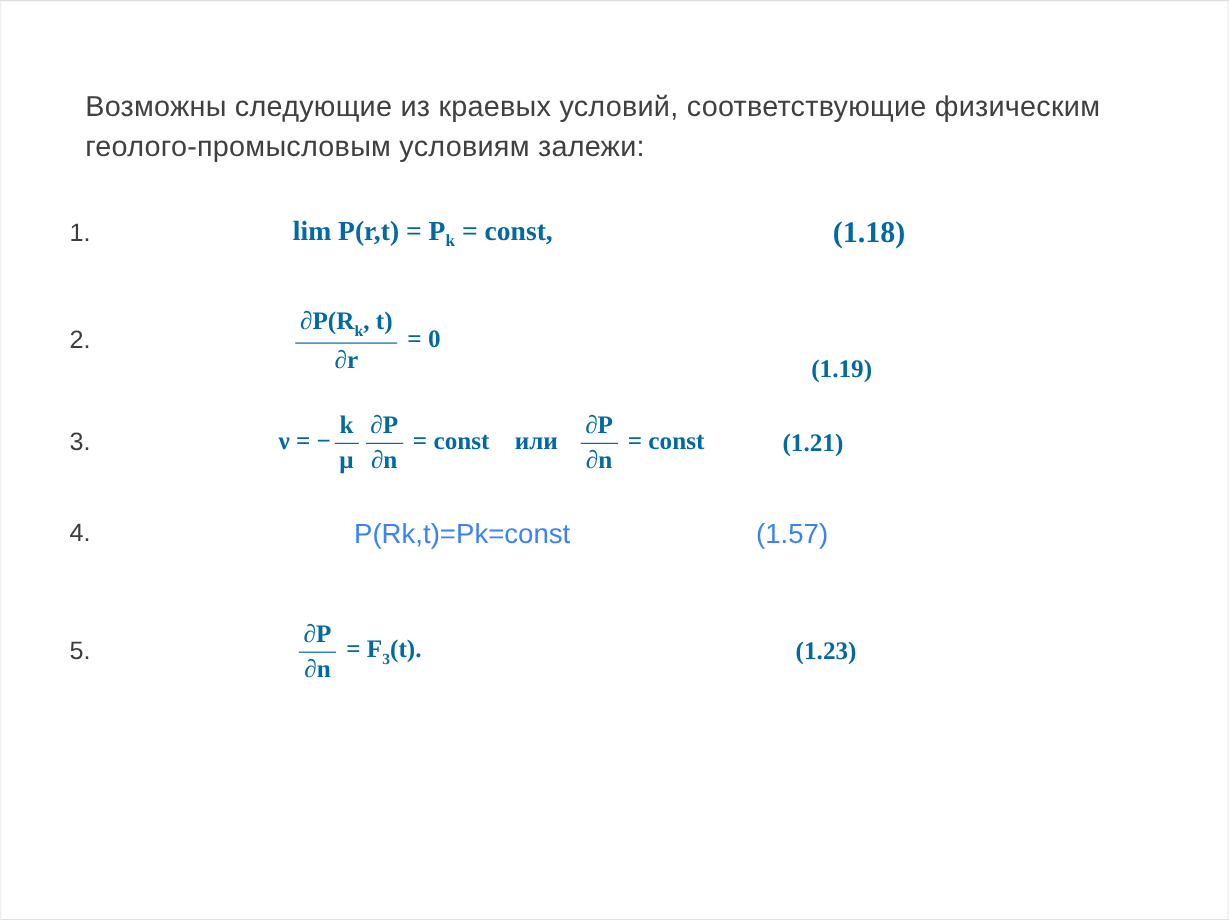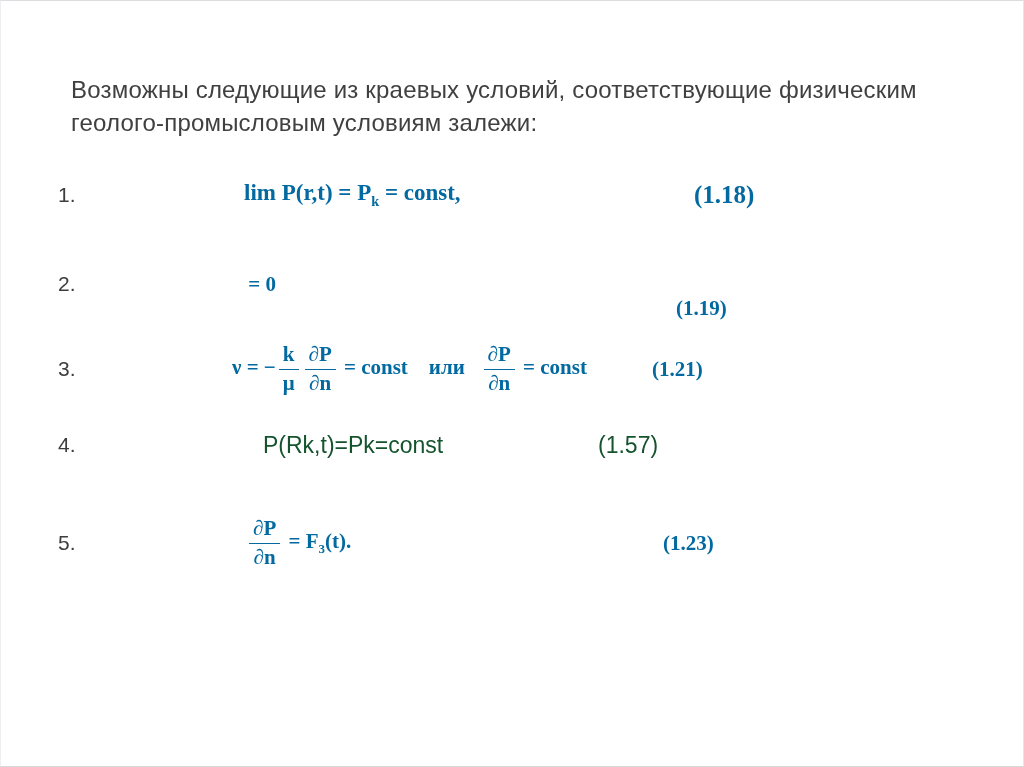--- a/index.html
+++ b/index.html
@@ -32,21 +32,21 @@
   }
   .eqno{
     position:absolute;top:50%;transform:translateY(-50%);
   }
   .serif{
     font-family:"Liberation Serif", serif;
     font-weight:700;color:#0369a1;font-size:21px;
   }
   .sans{
     font-family:"Liberation Sans", sans-serif;
-    font-weight:400;color:#14532d;font-size:23px;
+    font-weight:400;color:#3b82f6;font-size:23px;margin-left:32px;
   }
   .frac{display:inline-block;vertical-align:middle;text-align:center;margin:0 3px;}
   .frac .fnum{display:block;border-bottom:1.6px solid currentColor;padding:0 4px 2px;}
   .frac .fden{display:block;padding-top:1px;}
   .sub{font-size:.62em;vertical-align:sub;}
 
   
   .r1{top:168px;height:52px;}
   .r1 .formula{left:243px;font-size:23px;}
   .r1 .eqno{left:693px;font-size:25px;}
@@ -74,21 +74,21 @@
   </div>
 
   <div class="row r1">
     <span class="num">1.</span>
     <span class="formula serif"><span class="txt">lim P(r,t) = P</span><span class="sub">k</span><span class="txt"> = const,</span></span>
     <span class="eqno serif">(1.18)</span>
   </div>
 
   <div class="row r2">
     <span class="num">2.</span>
-    <span class="formula serif"><span class="txt"> = 0</span></span>
+    <span class="formula serif"><span class="frac"><span class="fnum"><span class="txt">∂P(R</span><span class="sub">k</span><span class="txt">, t)</span></span><span class="fden"><span class="txt">∂r</span></span></span><span class="txt"> = 0</span></span>
     <span class="eqno serif">(1.19)</span>
   </div>
 
   <div class="row r3">
     <span class="num">3.</span>
     <span class="formula serif"><span class="txt">ν = −</span><span class="frac"><span class="fnum"><span class="txt">k</span></span><span class="fden"><span class="txt">μ</span></span></span><span class="frac"><span class="fnum"><span class="txt">∂P</span></span><span class="fden"><span class="txt">∂n</span></span></span><span class="txt"> = const&nbsp;&nbsp;&nbsp;&nbsp;или&nbsp;&nbsp;&nbsp;</span><span class="frac"><span class="fnum"><span class="txt">∂P</span></span><span class="fden"><span class="txt">∂n</span></span></span><span class="txt"> = const</span></span>
     <span class="eqno serif">(1.21)</span>
   </div>
 
   <div class="row r4">

